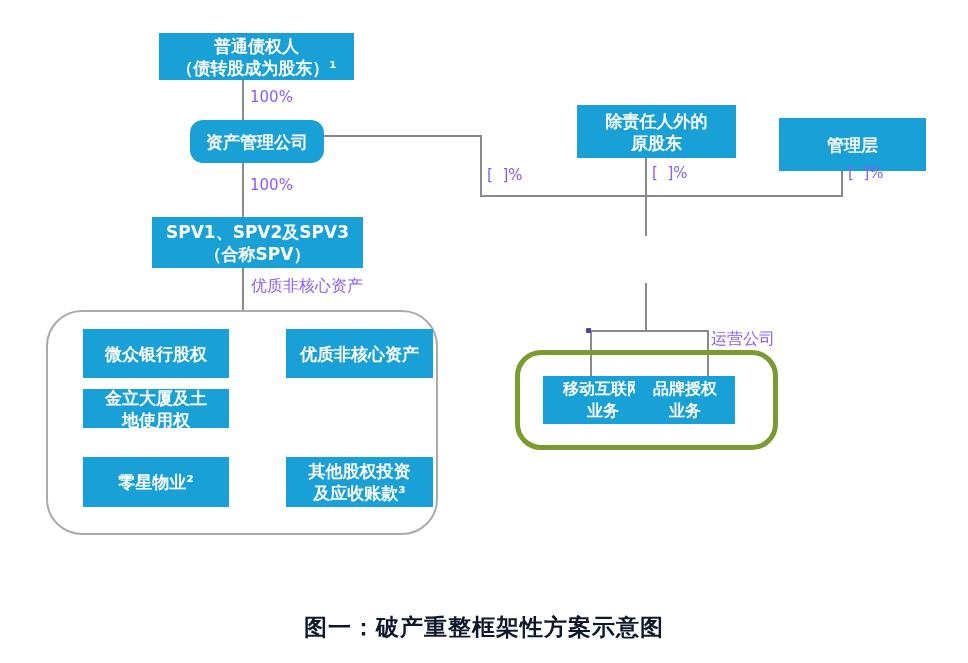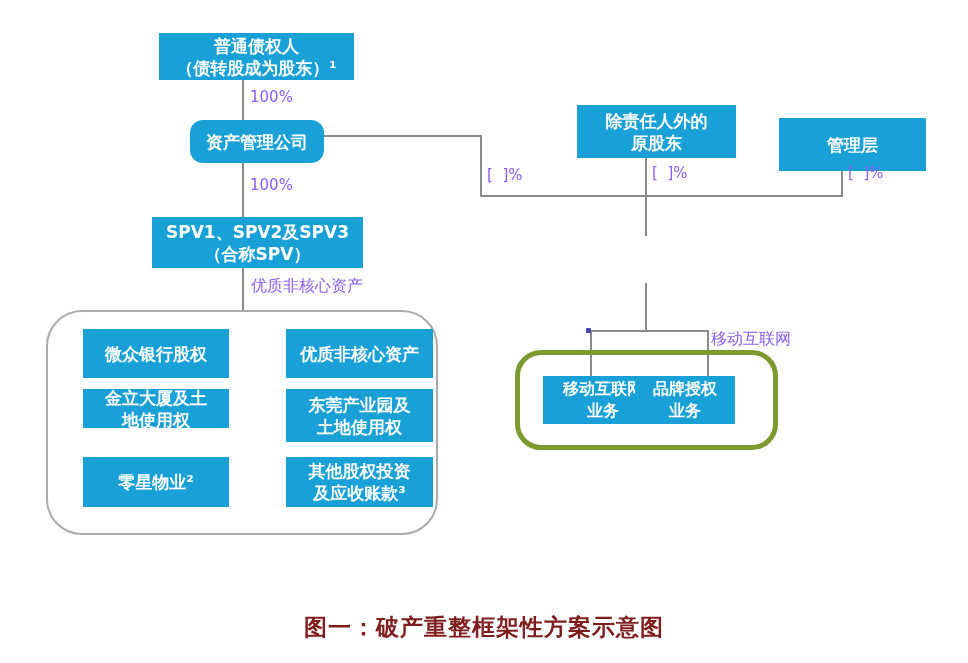--- a/index.html
+++ b/index.html
@@ -54,21 +54,21 @@
     position:absolute;
     left:586px;top:328px;width:5px;height:5px;
     background:#4b45b2;border-radius:1px;
   }
   .caption{
     position:absolute;
     left:0;right:0;top:612px;
     text-align:center;
     font-size:23px;
     font-weight:bold;
-    color:#7f1d1d;
+    color:#0f172a;
     letter-spacing:1px;
   }
   
   .b-creditors{left:148px;top:33px;width:195px;height:47px;}
   .b-amc{left:179px;top:120px;width:134px;height:43px;border-radius:13px;}
   .b-spv{left:141px;top:217px;width:211px;height:51px;}
   .b-weizhong{left:72px;top:329px;width:146px;height:49px;}
   .b-nanyue{left:275px;top:329px;width:147px;height:49px;}
   .b-jinli{left:72px;top:389px;width:146px;height:39px;}
   .b-dongguan{left:275px;top:389px;width:147px;height:53px;}
@@ -104,36 +104,34 @@
 
   <div class="box b-creditors">普通债权人
 （债转股成为股东）¹</div>
   <div class="box b-amc">资产管理公司</div>
   <div class="box b-spv">SPV1、SPV2及SPV3
 （合称SPV）</div>
   <div class="box b-weizhong">微众银行股权</div>
   <div class="box b-nanyue">优质非核心资产</div>
   <div class="box b-jinli">金立大厦及土
 地使用权</div>
-  <div class="box b-dongguan">东莞产业园及
-土地使用权</div>
   <div class="box b-lingxing">零星物业²</div>
   <div class="box b-other">其他股权投资
 及应收账款³</div>
   <div class="box b-oldsh">除责任人外的
 原股东</div>
   <div class="box b-mgmt">管理层</div>
   <div class="box b-mobile">移动互联网
 业务</div>
   <div class="box b-brand">品牌授权
 业务</div>
 
   <div class="edge-label" style="left:250px;top:88px;">100%</div>
   <div class="edge-label" style="left:250px;top:176px;">100%</div>
   <div class="edge-label" style="left:251px;top:276px;font-size:16px;">优质非核心资产</div>
   <div class="edge-label" style="left:487px;top:166px;">[&nbsp;&nbsp;]%</div>
   <div class="edge-label" style="left:652px;top:164px;">[&nbsp;&nbsp;]%</div>
   <div class="edge-label" style="left:848px;top:164px;">[&nbsp;&nbsp;]%</div>
-  <div class="edge-label" style="left:711px;top:329px;font-size:16px;">移动互联网</div>
+  <div class="edge-label" style="left:711px;top:329px;font-size:16px;">运营公司</div>
 
   <div class="caption">图一：破产重整框架性方案示意图</div>
 
 </div>
 
 </body></html>

